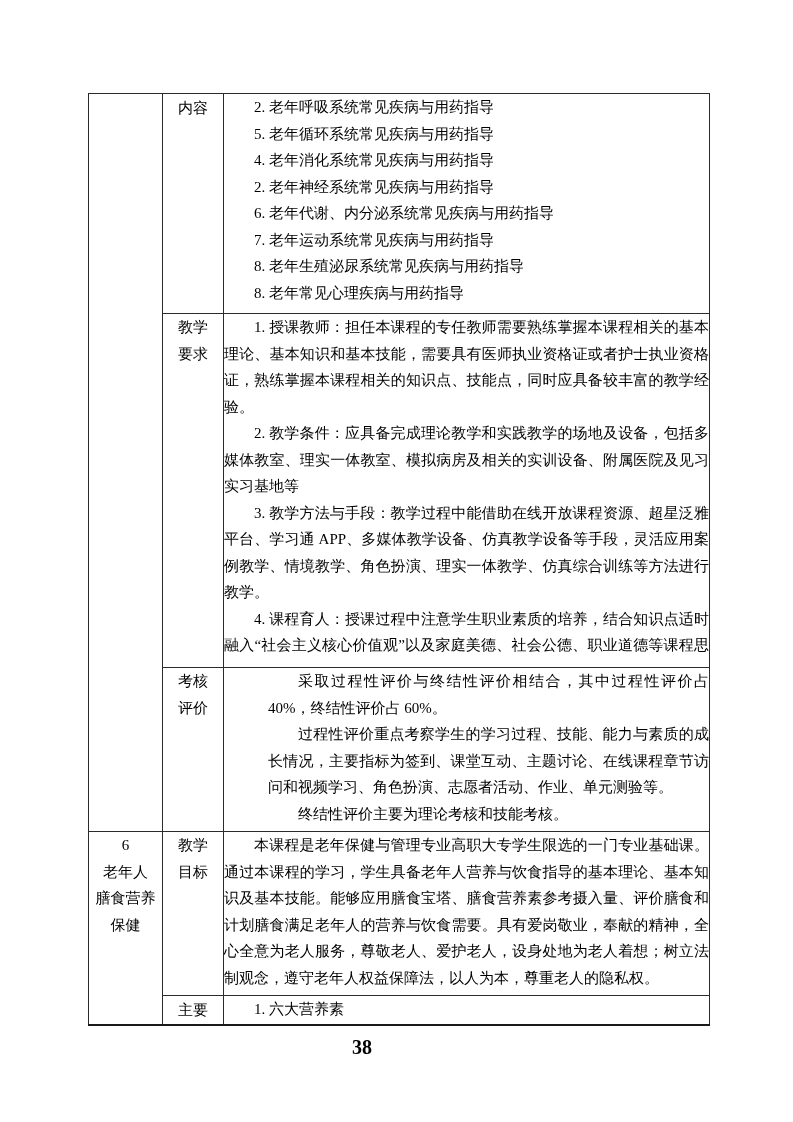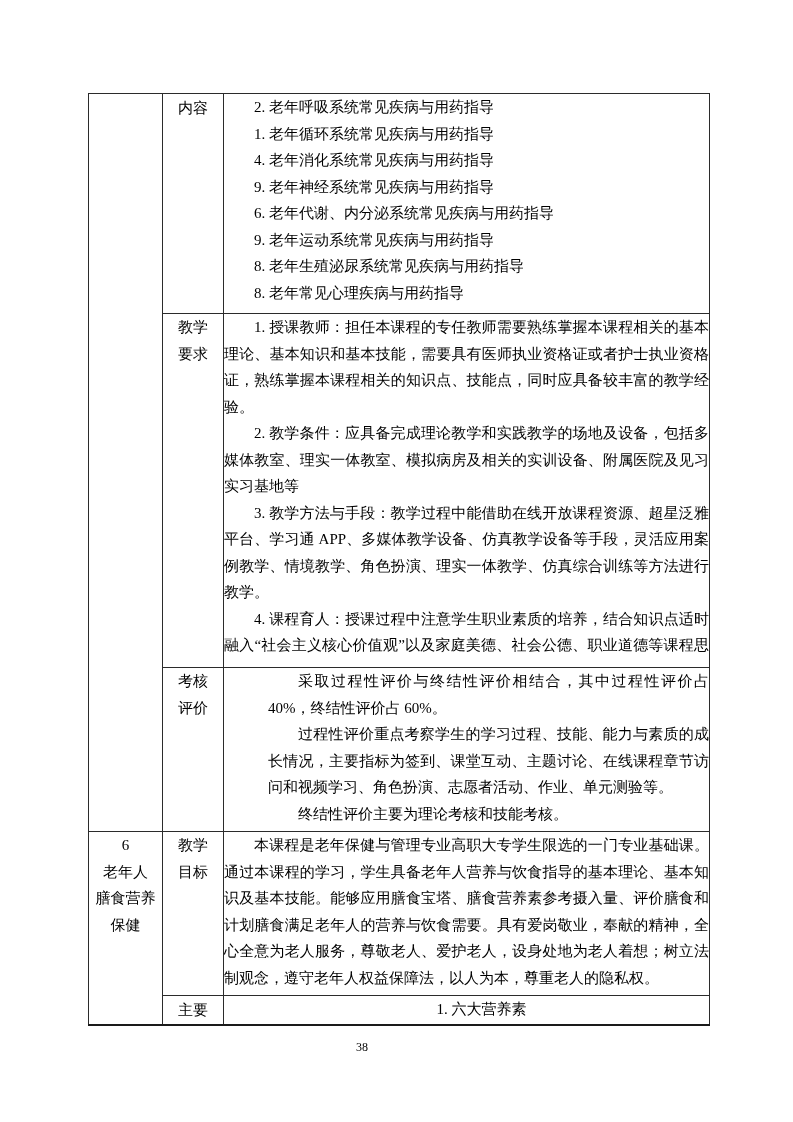--- a/index.html
+++ b/index.html
@@ -50,42 +50,43 @@
   td.lab { text-align: center; vertical-align: middle; margin-left: 9px; }
   td.lab.top { vertical-align: top; padding-top: 1px; }
   td.sec { text-align: center; vertical-align: middle; }
   td.con { padding: 1px 5px 0 6px; }
 
   .wrap { overflow: hidden; }
   .wh1 { height: 216px; }
   .wh2 { height: 350px; }
   .wh3 { height: 160px; margin-left: 44px; }
   .wh4 { height: 160px; }
-  .wh5 { height: 25px; text-align: center; }
+  .wh5 { height: 25px; }
 
   .par {
     margin: 0;
     text-indent: 2em;
     text-align: justify;
   }
   .li {
     text-indent: 2em;
     white-space: nowrap;
     overflow: hidden;
   }
   .lab-line, .sec-line { line-height: 26.5px; }
 
   .footer-pagenum {
     position: absolute;
     left: 0;
     top: 1037px;
     width: 724px;
     text-align: center;
-    font-size: 12px;
+    font-size: 20px;
     line-height: 20px;
+    font-weight: bold;
   }
 </style>
 </head>
 <body>
 
 <div class="page">
 
   <table class="doc-table">
     <colgroup>
       <col style="width:74px">
@@ -95,25 +96,25 @@
     <tbody>
 
       <tr class="r1">
         <td class="sec" rowspan="3"></td>
         <td class="lab top">
           <div class="lab-line">内容</div>
         </td>
         <td class="con">
           <div class="wrap wh1">
             <div class="li">2. 老年呼吸系统常见疾病与用药指导</div>
-            <div class="li">1. 老年循环系统常见疾病与用药指导</div>
+            <div class="li">5. 老年循环系统常见疾病与用药指导</div>
             <div class="li">4. 老年消化系统常见疾病与用药指导</div>
-            <div class="li">9. 老年神经系统常见疾病与用药指导</div>
+            <div class="li">2. 老年神经系统常见疾病与用药指导</div>
             <div class="li">6. 老年代谢、内分泌系统常见疾病与用药指导</div>
-            <div class="li">9. 老年运动系统常见疾病与用药指导</div>
+            <div class="li">7. 老年运动系统常见疾病与用药指导</div>
             <div class="li">8. 老年生殖泌尿系统常见疾病与用药指导</div>
             <div class="li">8. 老年常见心理疾病与用药指导</div>
           </div>
         </td>
       </tr>
 
       <tr class="r2">
         <td class="lab">
           <div class="lab-line">教学</div>
           <div class="lab-line">要求</div>

